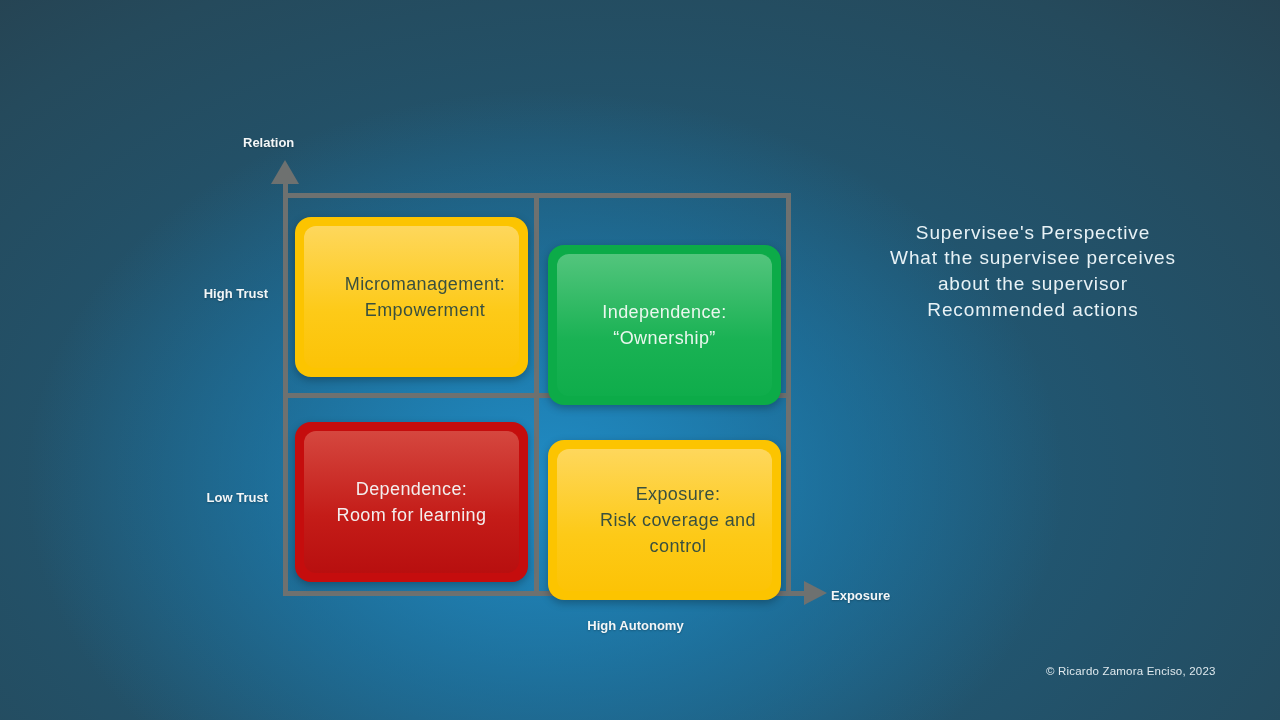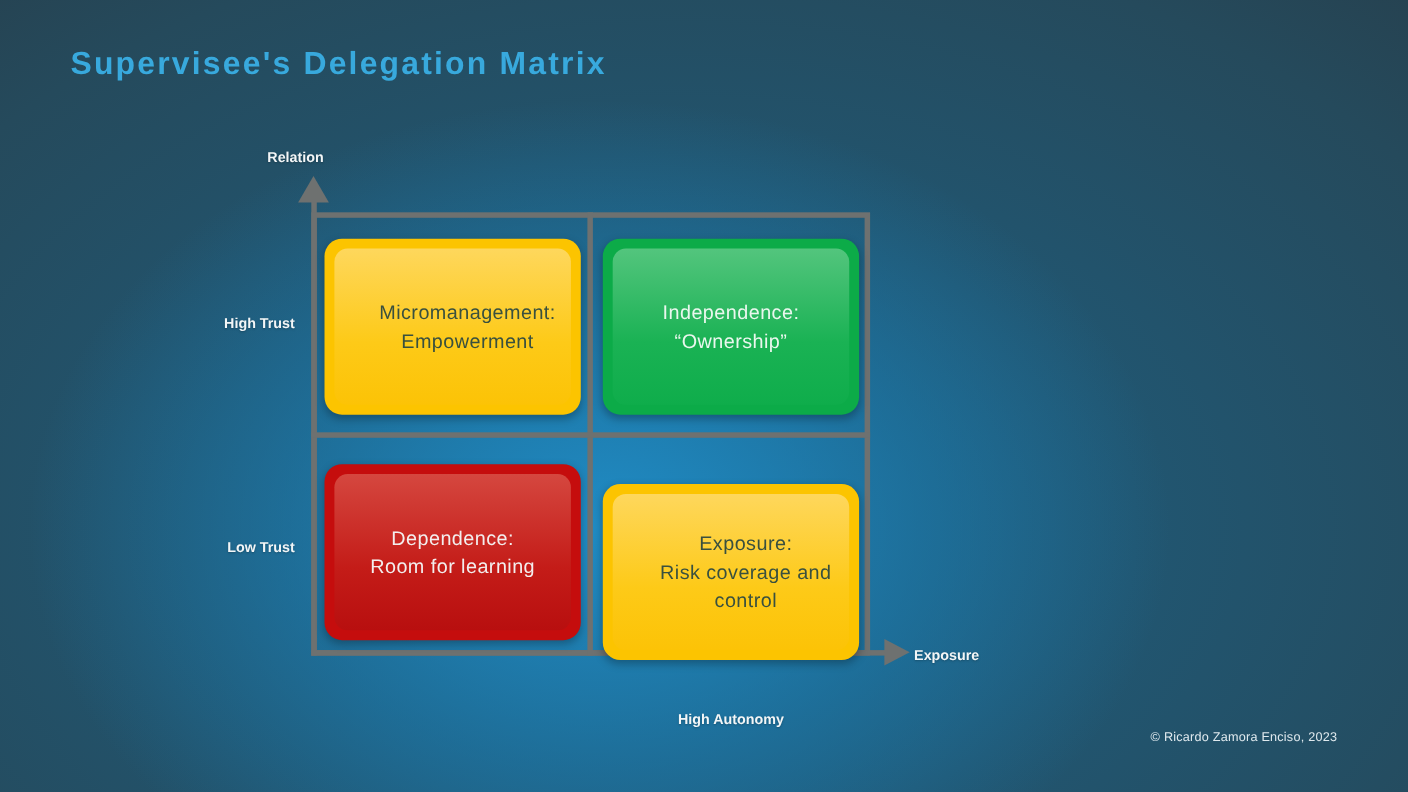--- a/index.html
+++ b/index.html
@@ -84,21 +84,21 @@
   .q-bl { left: 295px; top: 422px; }
   .q-br { left: 548px; top: 440px; }
 
   .quad.yellow { background: #fcc400; }
   .quad.yellow .quad-inner {
     background: linear-gradient(180deg, #fed75c 0%, #fdca18 60%, #fcc306 100%);
     padding-left: 27px;
   }
   .quad.yellow .quad-text { color: #39503f; }
 
-  .quad.green { background: #0cab48; }
+  .quad.green { background: #0cab48; margin-top: 28px; }
   .quad.green .quad-inner {
     background: linear-gradient(180deg, #53c57d 0%, #1ab254 60%, #0fad4b 100%);
   }
   .quad.green .quad-text { color: #eaf7ee; }
 
   .quad.red { background: #c50d0d; }
   .quad.red .quad-inner {
     background: linear-gradient(180deg, #d5473f 0%, #c41c18 60%, #b80f0f 100%);
   }
   .quad.red .quad-text { color: #f3eeee; }
@@ -112,21 +112,21 @@
     white-space: nowrap;
     text-shadow: 0 1px 2px rgba(0,0,0,0.25);
   }
   .relation-label { left: 243px; top: 135px; }
   .function-label { left: 831px; top: 588px; }
   .row-label { width: 150px; left: 118px; text-align: right; }
   .row-high { top: 286px; }
   .row-low  { top: 490px; }
   .col-label { width: 233px; text-align: center; top: 618px; }
   .col-low  { left: 295px; }
-  .col-high { left: 548px; margin-top: 28px; }
+  .col-high { left: 519px; }
 
   
   .side-text {
     position: absolute;
     left: 852px; top: 194px;
     width: 362px;
     text-align: center;
     color: #e8f2f6;
     font-size: 19px;
     line-height: 25.7px;
@@ -142,21 +142,20 @@
     letter-spacing: 0.2px;
     color: #dfe9ee;
     white-space: nowrap;
   }
 </style>
 </head>
 <body>
 
 <div class="slide">
 
-  <h1 class="title">Supervisee's Delegation Matrix</h1>
 
   <div class="label relation-label">Relation</div>
   <div class="axis-line v-stem"></div>
   <div class="arrowhead arrow-up"></div>
   <div class="axis-line h-stem"></div>
   <div class="arrowhead arrow-right"></div>
   <div class="label function-label">Exposure</div>
 
   <div class="grid"></div>
   <div class="axis-line grid-vline"></div>
@@ -186,17 +185,21 @@
 Risk coverage and
 control</div>
     </div>
   </div>
 
   <div class="label row-label row-high">High Trust</div>
   <div class="label row-label row-low">Low Trust</div>
   <div class="label col-label col-high">High Autonomy</div>
 
   <div class="side-text">
+    <p>Supervisee's Perspective
+What the supervisee perceives
+about the supervisor
+Recommended actions</p>
   </div>
 
   <div class="copyright">© Ricardo Zamora Enciso, 2023</div>
 
 </div>
 
 </body></html>

